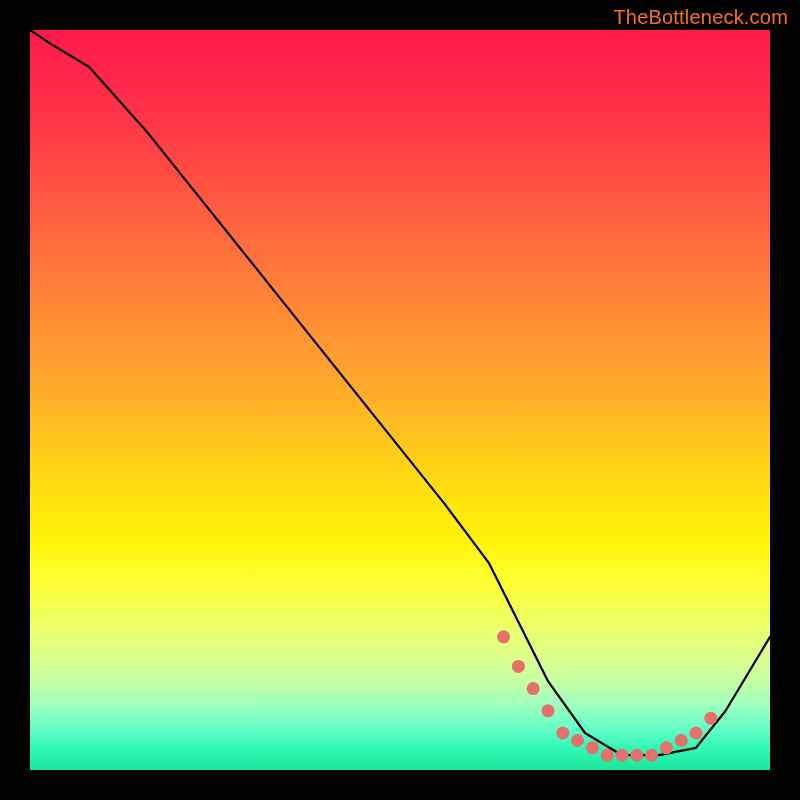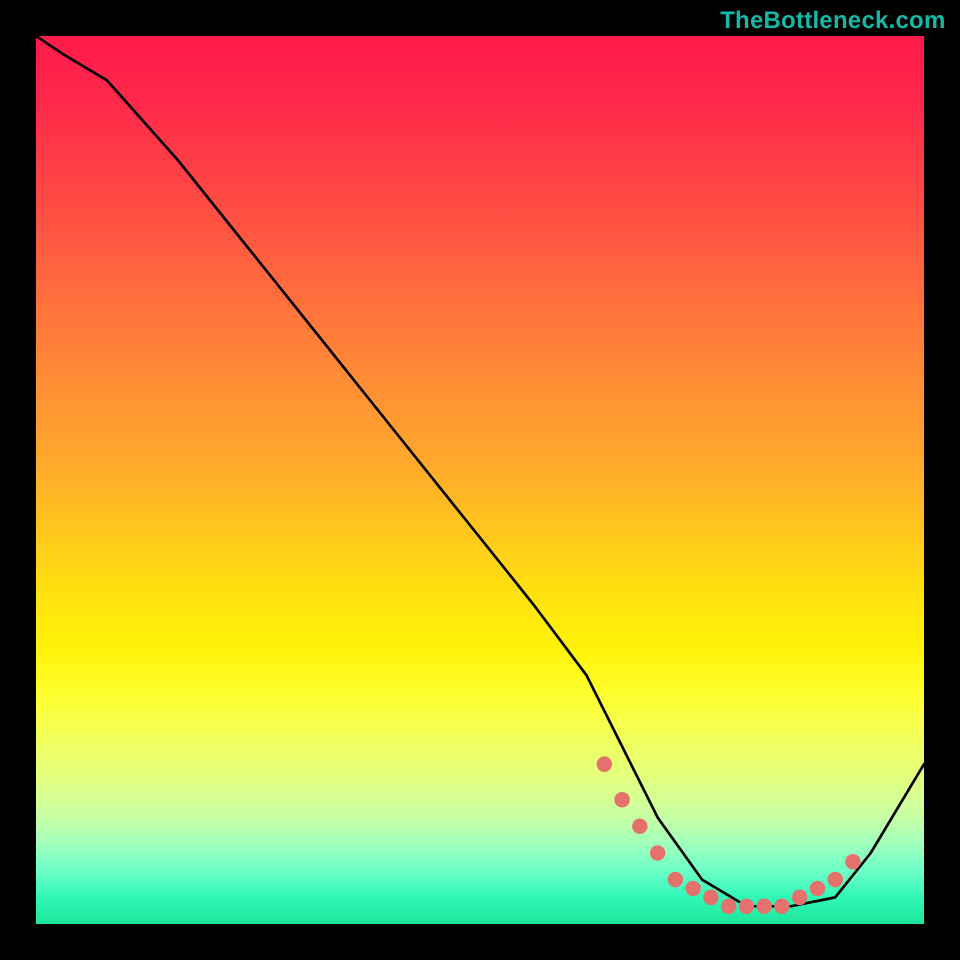--- a/index.html
+++ b/index.html
@@ -42,23 +42,23 @@
       #a0ffbd 91%,
       #6dffc8 94%,
       #31f7b7 97%,
       #1be79b 100%
     );
   }
   .attribution {
     position: absolute;
     top: 6px;
     right: 12px;
-    color: #14b8a6;
+    color: #f97316;
     font-size: 20px;
-    font-weight: 700;
+    font-weight: 400;
     letter-spacing: 0.2px;
     user-select: none;
   }
   svg.curve-layer {
     position: absolute;
     left: 0;
     top: 0;
     width: 740px;
     height: 740px;
   }

